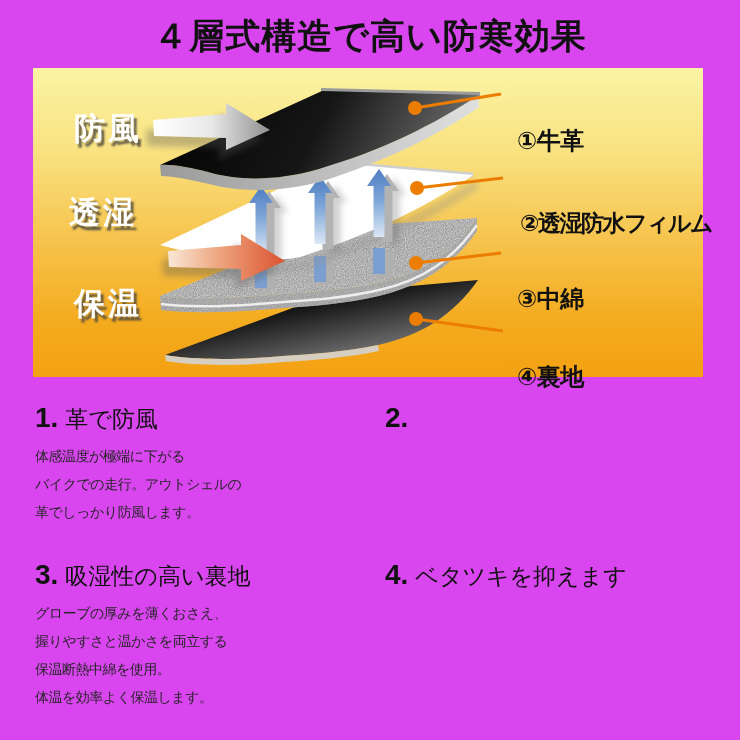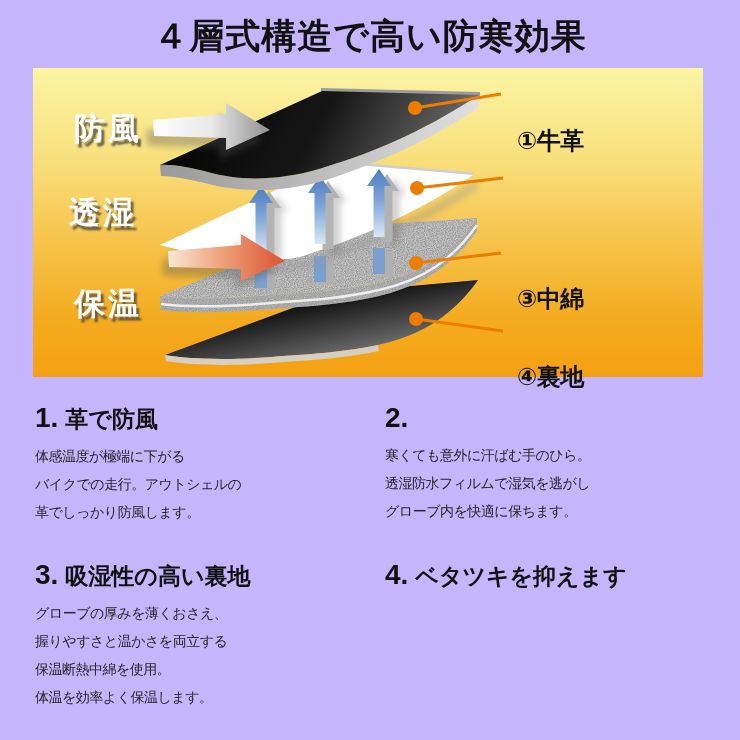--- a/index.html
+++ b/index.html
@@ -1,17 +1,17 @@
 <!DOCTYPE html>
 <html><head>
 <meta charset="utf-8">
 <style>
   html,body{margin:0;padding:0;background:#fff;}
   .page{
-    position:relative;width:740px;height:740px;background:#c4b5fd;
+    position:relative;width:740px;height:740px;background:#d946ef;
     font-family:"Liberation Sans","DejaVu Sans",sans-serif;overflow:hidden;
   }
   .title{
     position:absolute;top:15px;left:0;width:740px;text-align:center;
     font-size:35px;line-height:42px;font-weight:800;color:#111;letter-spacing:1px;
   }
   .panel{
     position:absolute;left:33px;top:68px;width:670px;height:309px;
     background:linear-gradient(180deg,#FBF4A4 0%,#F9E17F 28%,#F6C148 58%,#F4AB1E 82%,#F3A112 100%);
   }
@@ -30,21 +30,21 @@
   .co-1{left:484px;top:14px}
   .co-2{left:487px;top:96px;font-size:23px;letter-spacing:-1.5px}
   .co-3{left:484px;top:172px}
   .co-4{left:484px;top:250px}
   .sections{
     position:absolute;left:35px;top:402px;width:672px;
     display:grid;grid-template-columns:350px 1fr;row-gap:33px;
   }
   .sec-head{display:flex;align-items:baseline;gap:7px;margin:0 0 7px 0;}
   .sec-num{font-size:28px;font-weight:800;color:#111;}
-  .sec-title{font-size:23px;font-weight:700;color:#111;}
+  .sec-title{font-size:23px;font-weight:400;color:#111;}
   .sec-body{
     font-size:14px;line-height:28px;color:#262626;
     white-space:pre-line;letter-spacing:-0.5px;
   }
 </style>
 </head>
 <body>
 
 <div class="page">
 
@@ -151,41 +151,39 @@
         <circle cx="383" cy="195" r="7"></circle>
         <circle cx="383" cy="251" r="7"></circle>
       </g>
     </svg>
 
     <div class="layer-label ll-bofu">防風</div>
     <div class="layer-label ll-toshitsu">透湿</div>
     <div class="layer-label ll-hoon">保温</div>
 
     <div class="callout co-1">①牛革</div>
+    <div class="callout co-2">②透湿防水フィルム</div>
     <div class="callout co-3">③中綿</div>
     <div class="callout co-4">④裏地</div>
   </div>
 
   <div class="sections">
     <div class="section">
       <div class="sec-head">
         <span class="sec-num">1.</span>
         <span class="sec-title">革で防風</span>
       </div>
       <div class="sec-body">体感温度が極端に下がる
 バイクでの走行。アウトシェルの
 革でしっかり防風します。</div>
     </div>
     <div class="section">
       <div class="sec-head">
         <span class="sec-num">2.</span>
       </div>
-      <div class="sec-body">寒くても意外に汗ばむ手のひら。
-透湿防水フィルムで湿気を逃がし
-グローブ内を快適に保ちます。</div>
     </div>
     <div class="section">
       <div class="sec-head">
         <span class="sec-num">3.</span>
         <span class="sec-title">吸湿性の高い裏地</span>
       </div>
       <div class="sec-body">グローブの厚みを薄くおさえ、
 握りやすさと温かさを両立する
 保温断熱中綿を使用。
 体温を効率よく保温します。</div>

